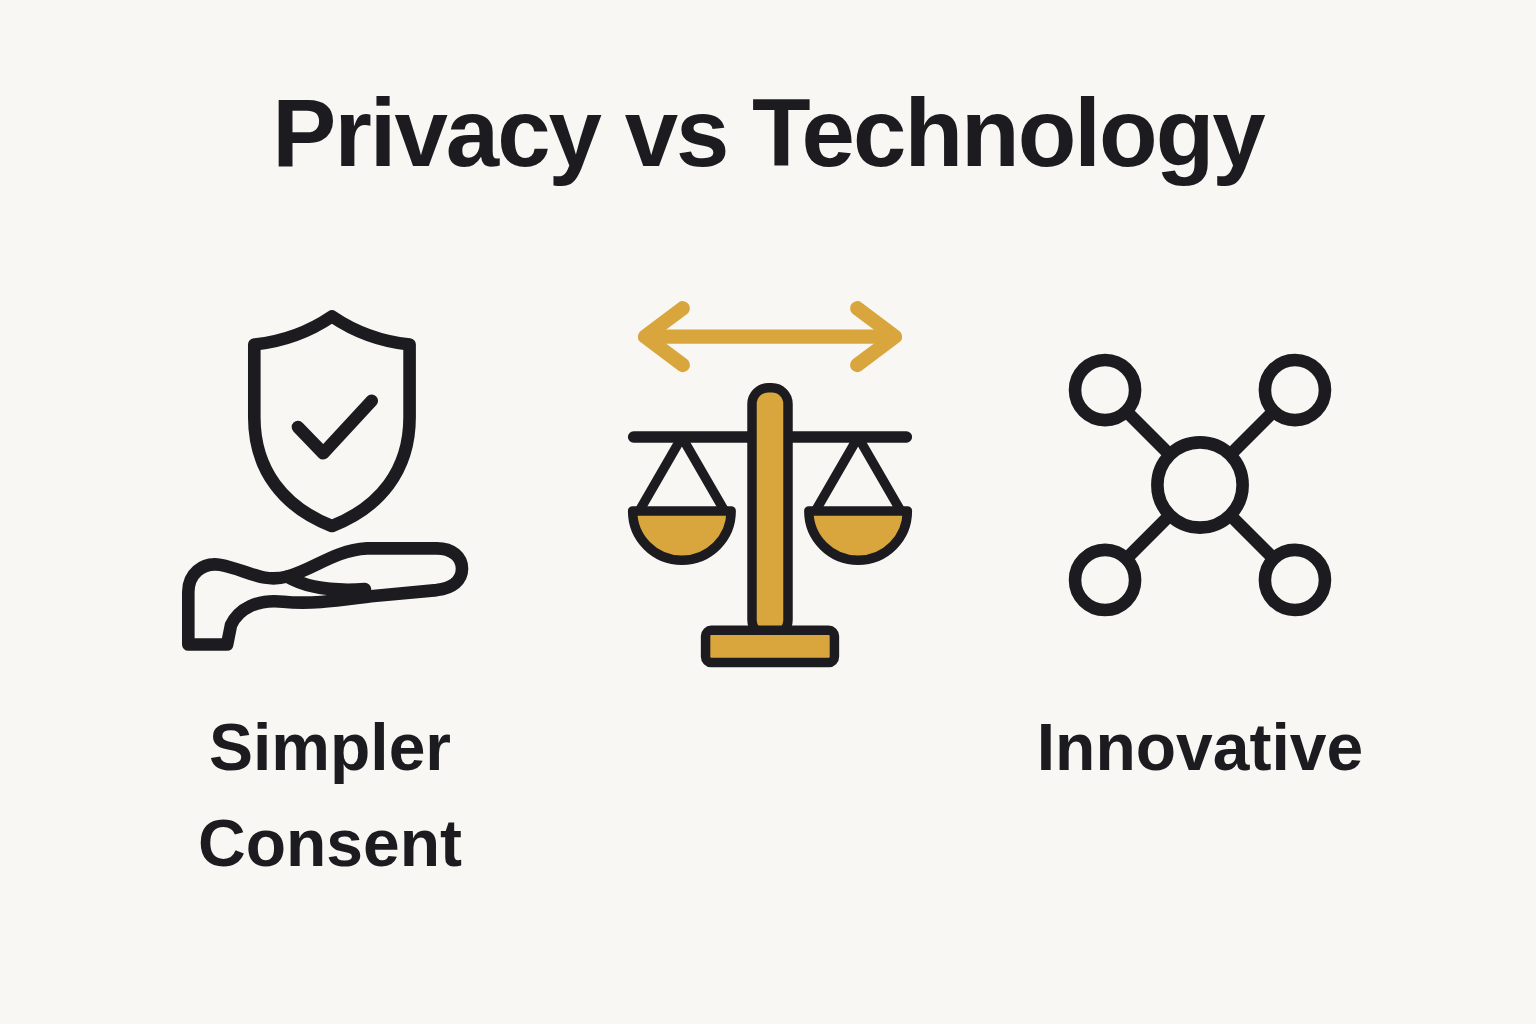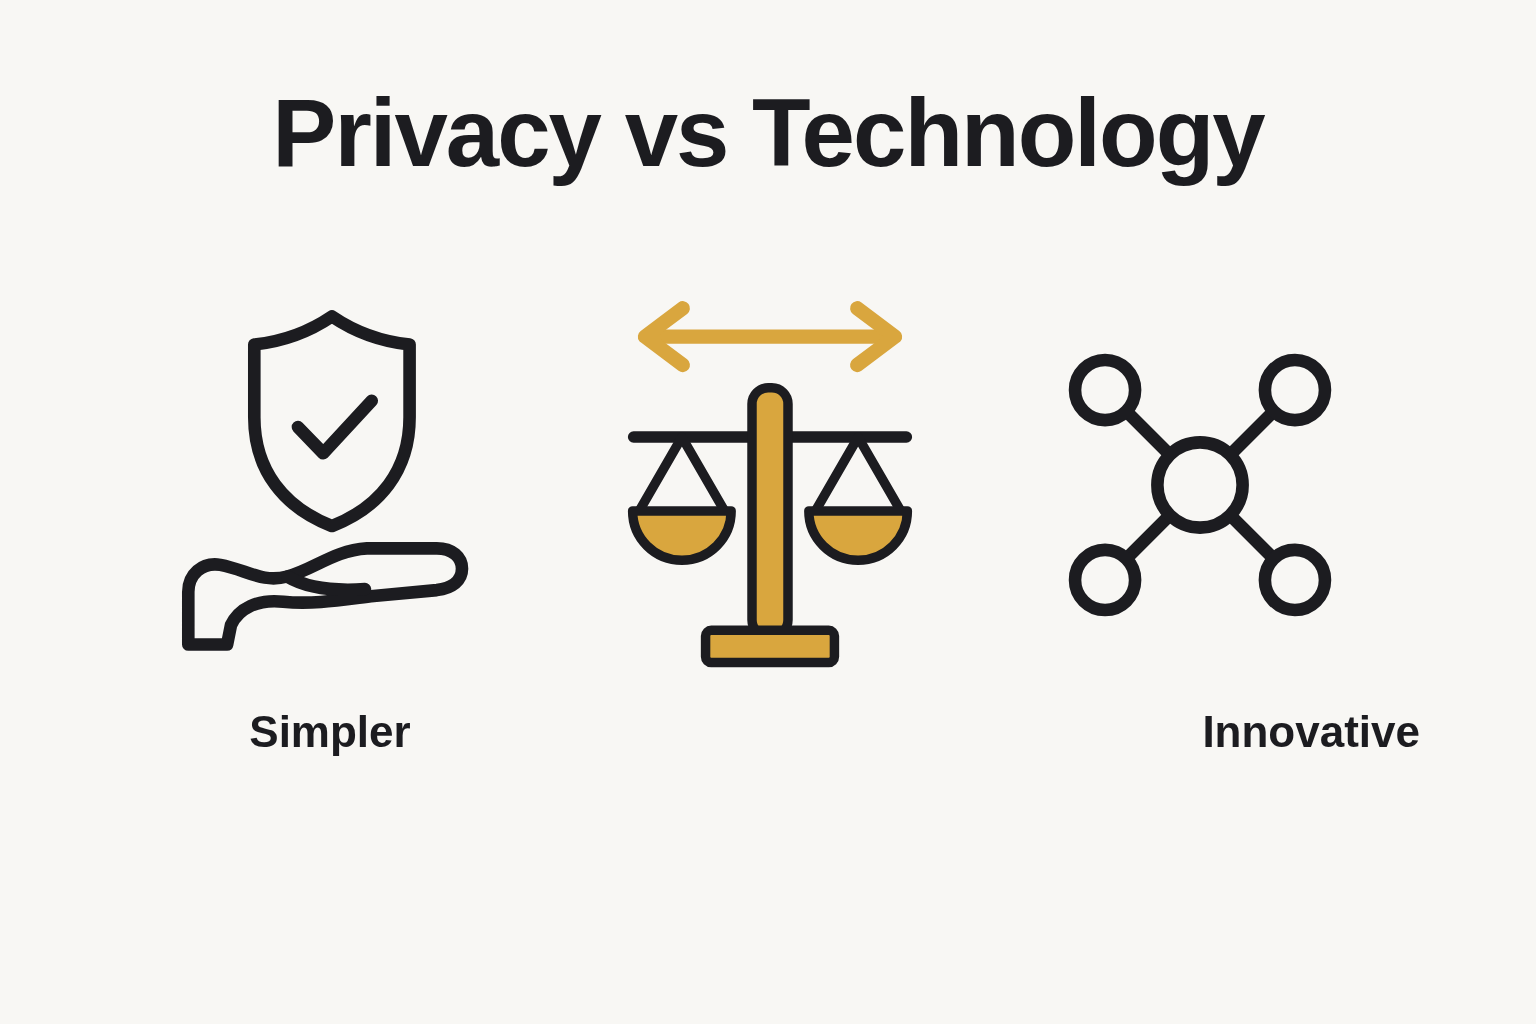--- a/index.html
+++ b/index.html
@@ -28,27 +28,27 @@
     color:var(--ink);
   }
   .icon-block{position:absolute;}
   .icon-left{left:165px;top:298px;}
   .icon-center{left:590px;top:292px;}
   .icon-right{left:1045px;top:330px;}
   .label{
     position:absolute;
     top:700px;
     text-align:center;
-    font-size:44px;
+    font-size:66px;
     font-weight:bold;
     line-height:1.45;
     color:var(--ink);
   }
   .label-left{left:110px;width:440px;}
-  .label-right{left:980px;width:440px;text-align:right;}
+  .label-right{left:980px;width:440px;}
   
   .stroke{fill:none;stroke:var(--ink);stroke-width:13;stroke-linecap:round;stroke-linejoin:round;}
   .stroke-thin{fill:none;stroke:var(--ink);stroke-width:10;stroke-linecap:round;stroke-linejoin:round;}
   .gold-stroke{fill:none;stroke:var(--gold);stroke-width:15;stroke-linecap:round;stroke-linejoin:round;}
   .gold-fill{fill:var(--gold);stroke:var(--ink);stroke-width:10;stroke-linejoin:round;}
   .node{fill:var(--bg);stroke:var(--ink);stroke-width:13;}
 </style>
 </head>
 <body>
 
@@ -93,19 +93,20 @@
       <circle class="node" cx="160" cy="160" r="44"></circle>
       <circle class="node" cx="62" cy="62" r="31"></circle>
       <circle class="node" cx="258" cy="62" r="31"></circle>
       <circle class="node" cx="62" cy="258" r="31"></circle>
       <circle class="node" cx="258" cy="258" r="31"></circle>
     </svg>
   </div>
 
   <div class="label label-left">
     <div>Simpler</div>
+    <div>Consent</div>
   </div>
 
   <div class="label label-right">
     <div>Innovative</div>
   </div>
 
 </div>
 
 </body></html>

